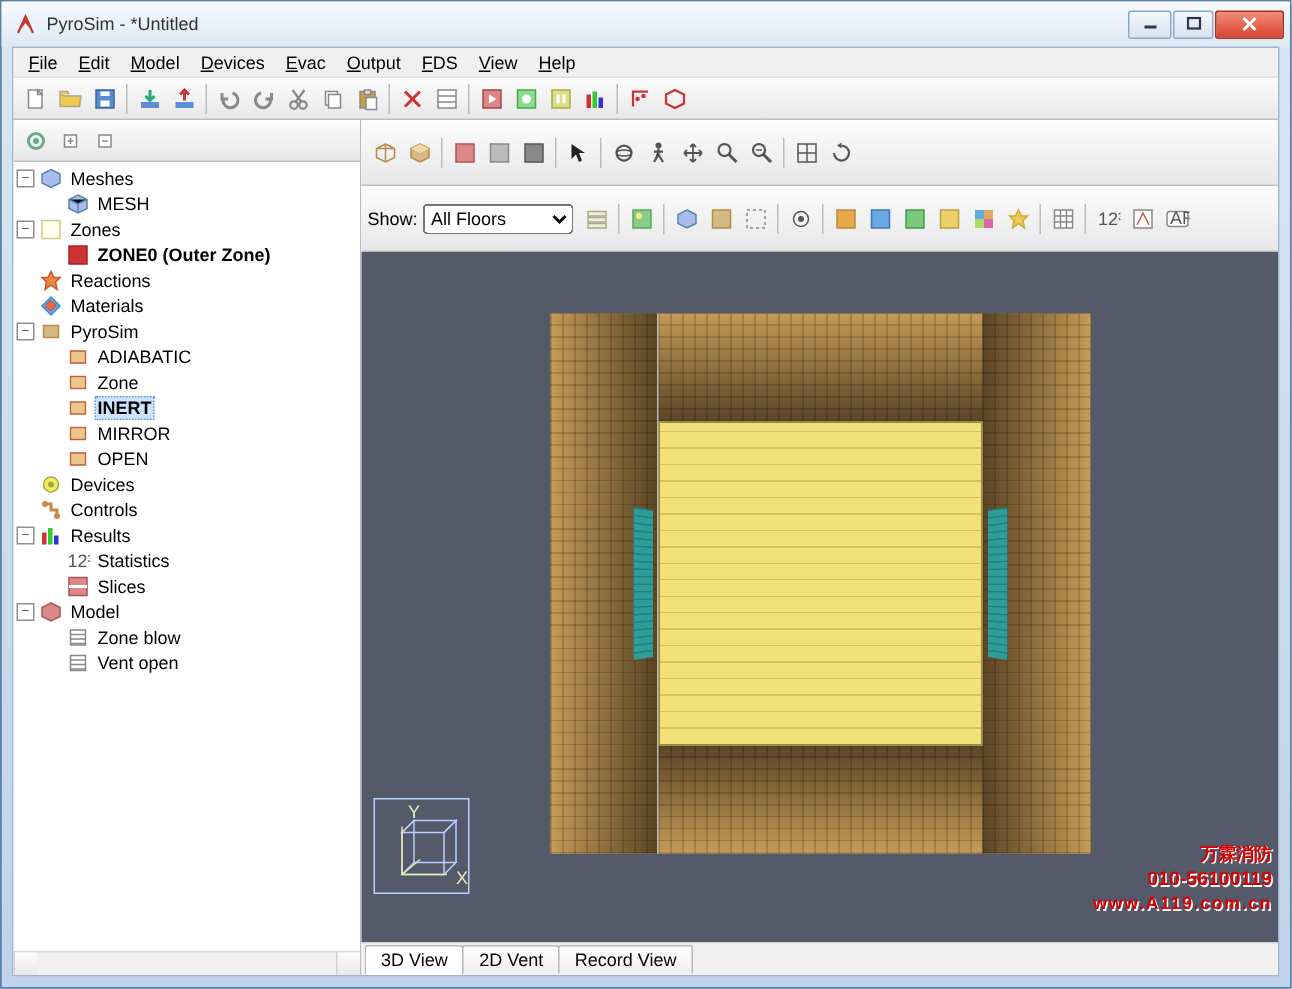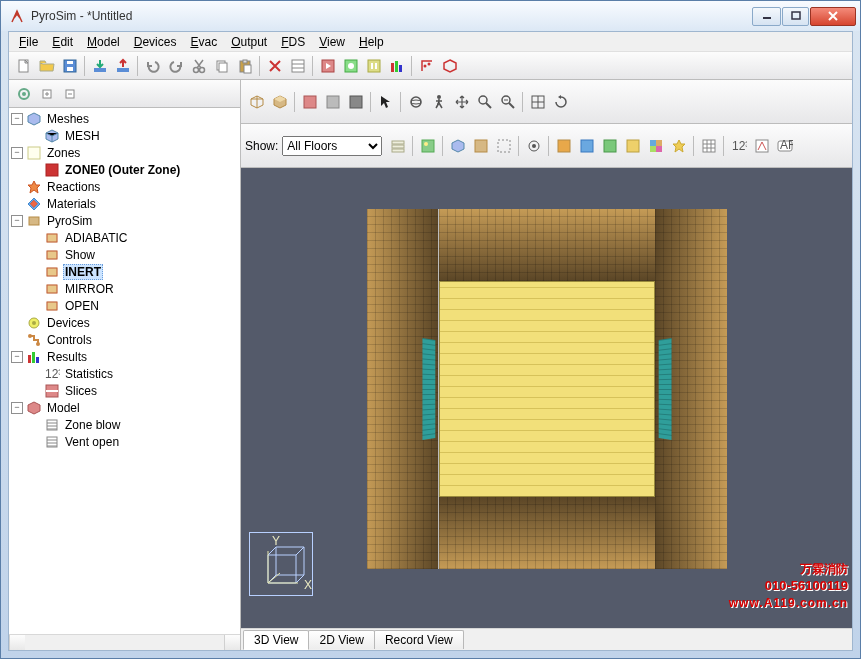--- a/index.html
+++ b/index.html
@@ -377,21 +377,21 @@
                   </li>
                   <li>
                     <div class="node">
                       <span class="tw blank"></span>
                       <span class="ico">
                         <svg class="it" viewBox="0 0 16 16">
                           <rect x="3" y="4" width="10" height="8" fill="#e8c88a" stroke="#b58b46"></rect>
                           <rect x="3" y="4" width="10" height="8" fill="none" stroke="#d44" stroke-width="0.5"></rect>
                         </svg>
                       </span>
-                      <span class="lbl">Show</span>
+                      <span class="lbl">Zone</span>
                     </div>
                   </li>
                   <li>
                     <div class="node sel bold">
                       <span class="tw blank"></span>
                       <span class="ico">
                         <svg class="it" viewBox="0 0 16 16">
                           <rect x="3" y="4" width="10" height="8" fill="#e8c88a" stroke="#b58b46"></rect>
                           <rect x="3" y="4" width="10" height="8" fill="none" stroke="#d44" stroke-width="0.5"></rect>
                         </svg>
@@ -748,19 +748,19 @@
             </svg>
           </div>
           <div class="watermark">
             <div class="wl1"><span>万霖消防</span></div>
             <div class="wl1" style="font-size:13px;">010-56100119</div>
             <div class="wl2"><span>www.A119.com.cn</span></div>
           </div>
         </div>
         <div class="view-tabs" id="vtabs">
             <div class="tab active">3D View</div>
-            <div class="tab">2D View</div>
+            <div class="tab">2D Vent</div>
             <div class="tab">Record View</div>
           </div>
       </div>
     </div>
   </div>
 </div>
 
 </body></html>

